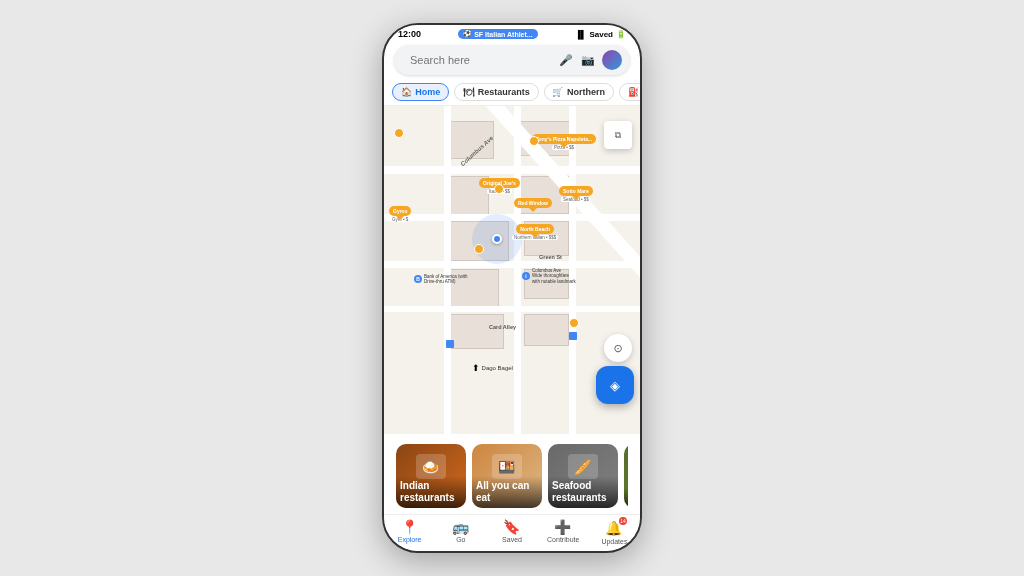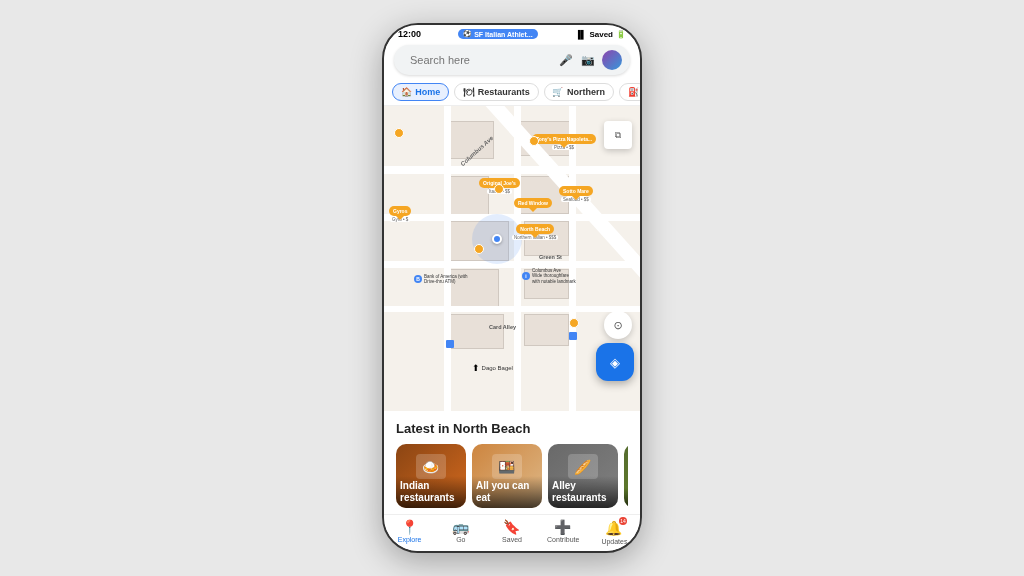--- a/index.html
+++ b/index.html
@@ -570,21 +570,20 @@
         </div>
 
         <div class="map-fab" style="bottom:30px;right:6px;">
           <span style="font-size:13px;">◈</span>
         </div>
 
       </div>
     </div>
 
     <div class="bottom-sheet">
-      <div class="bottom-sheet-title">Latest in North Beach</div>
       <div class="category-cards">
 
         <div class="category-card">
           <div class="category-card-bg" style="background:linear-gradient(135deg,#8B4513,#D2691E);"></div>
 
           <div style="position:absolute;top:5px;left:5px;right:5px;height:35px;display:flex;justify-content:center;align-items:center;">
             <div style="width:30px;height:25px;background:rgba(255,255,255,0.2);border-radius:4px;display:flex;align-items:center;justify-content:center;font-size:14px;">🍛</div>
           </div>
           <div class="category-card-label">Indian restaurants</div>
         </div>
@@ -595,21 +594,21 @@
             <div style="width:30px;height:25px;background:rgba(255,255,255,0.2);border-radius:4px;display:flex;align-items:center;justify-content:center;font-size:14px;">🍱</div>
           </div>
           <div class="category-card-label">All you can eat</div>
         </div>
 
         <div class="category-card">
           <div class="category-card-bg" style="background:linear-gradient(135deg,#696969,#808080);"></div>
           <div style="position:absolute;top:5px;left:5px;right:5px;height:35px;display:flex;justify-content:center;align-items:center;">
             <div style="width:30px;height:25px;background:rgba(255,255,255,0.2);border-radius:4px;display:flex;align-items:center;justify-content:center;font-size:14px;">🥖</div>
           </div>
-          <div class="category-card-label">Alley restaurants</div>
+          <div class="category-card-label">Seafood restaurants</div>
         </div>
 
         <div class="category-card">
           <div class="category-card-bg" style="background:linear-gradient(135deg,#556B2F,#6B8E23);"></div>
 
           <div class="category-card-label">C...</div>
         </div>
 
       </div>
     </div>

